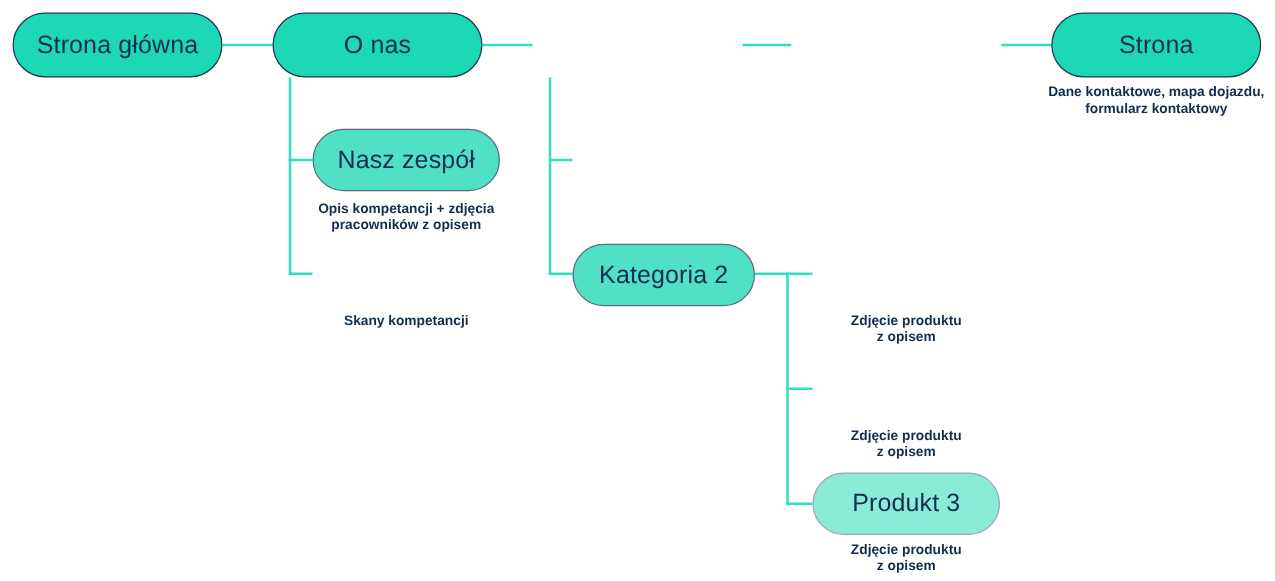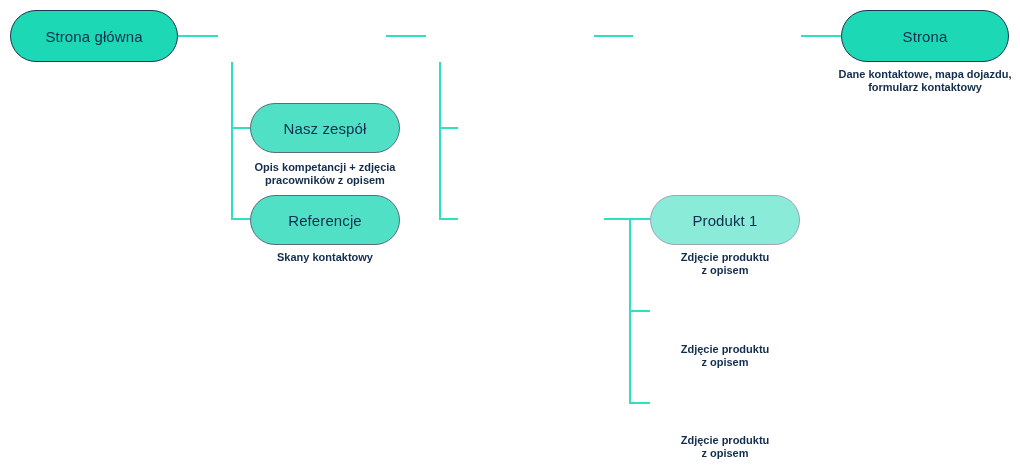--- a/index.html
+++ b/index.html
@@ -36,21 +36,21 @@
     border: 1.5px solid var(--level2_border, #5c6b7d);
     text-align: center;
   }
   .pill.l3 {
     height: 50px;
     border-radius: 25px;
     background: var(--level3_fill, #89ebd8);
     border: 1.5px solid var(--level3_border, #9ba6b2);
   }
   .pill-label {
-    font-size: 15px;
+    font-size: 20px;
     font-weight: 500;
     color: var(--label_text, #132d4e);
     letter-spacing: 0.1px;
     white-space: nowrap;
   }
   .caption {
     position: absolute;
     font-size: 11px;
     font-weight: 700;
     line-height: 13px;
@@ -86,43 +86,46 @@
   <div class="connector h" style="left:439px;top:218px;width:19px"></div>
 
   <div class="connector h" style="left:604px;top:218px;width:46px"></div>
   <div class="connector v" style="left:629px;top:218px;height:186px"></div>
   <div class="connector h" style="left:629px;top:310px;width:21px"></div>
   <div class="connector h" style="left:629px;top:402px;width:21px"></div>
 
   <div class="pill l1" style="left:10px;top:10px;width:168px">
     <span class="pill-label">Strona główna</span>
   </div>
+  <div class="pill l1" style="left:218px;top:10px;width:168px">
+    <span class="pill-label">O nas</span>
+  </div>
   <div class="pill l1" style="left:841px;top:10px;width:168px">
     <span class="pill-label">Strona</span>
   </div>
   <div class="caption" style="left:815px;top:68px;width:220px">Dane kontaktowe, mapa dojazdu,
 formularz kontaktowy</div>
 
   <div class="pill l2" style="left:250px;top:103px;width:150px">
     <span class="pill-label">Nasz zespół</span>
   </div>
   <div class="caption" style="left:225px;top:161px;width:200px">Opis kompetancji + zdjęcia
 pracowników z opisem</div>
 
-  <div class="pill l2" style="left:250px;top:195px;width:150px">
-    <span class="pill-label">Referencje</span>
+  <div class="caption" style="left:225px;top:251px;width:200px">Skany kompetancji</div>
+
+  <div class="pill l2" style="left:458px;top:195px;width:146px">
+    <span class="pill-label">Kategoria 2</span>
   </div>
-  <div class="caption" style="left:225px;top:251px;width:200px">Skany kontaktowy</div>
 
-
-  <div class="pill l3" style="left:650px;top:195px;width:150px">
-    <span class="pill-label">Produkt 1</span>
-  </div>
   <div class="caption" style="left:650px;top:251px;width:150px">Zdjęcie produktu
 z opisem</div>
 
   <div class="caption" style="left:650px;top:343px;width:150px">Zdjęcie produktu
 z opisem</div>
 
+  <div class="pill l3" style="left:650px;top:378px;width:150px">
+    <span class="pill-label">Produkt 3</span>
+  </div>
   <div class="caption" style="left:650px;top:434px;width:150px">Zdjęcie produktu
 z opisem</div>
 
 </div>
 
 </body></html>

